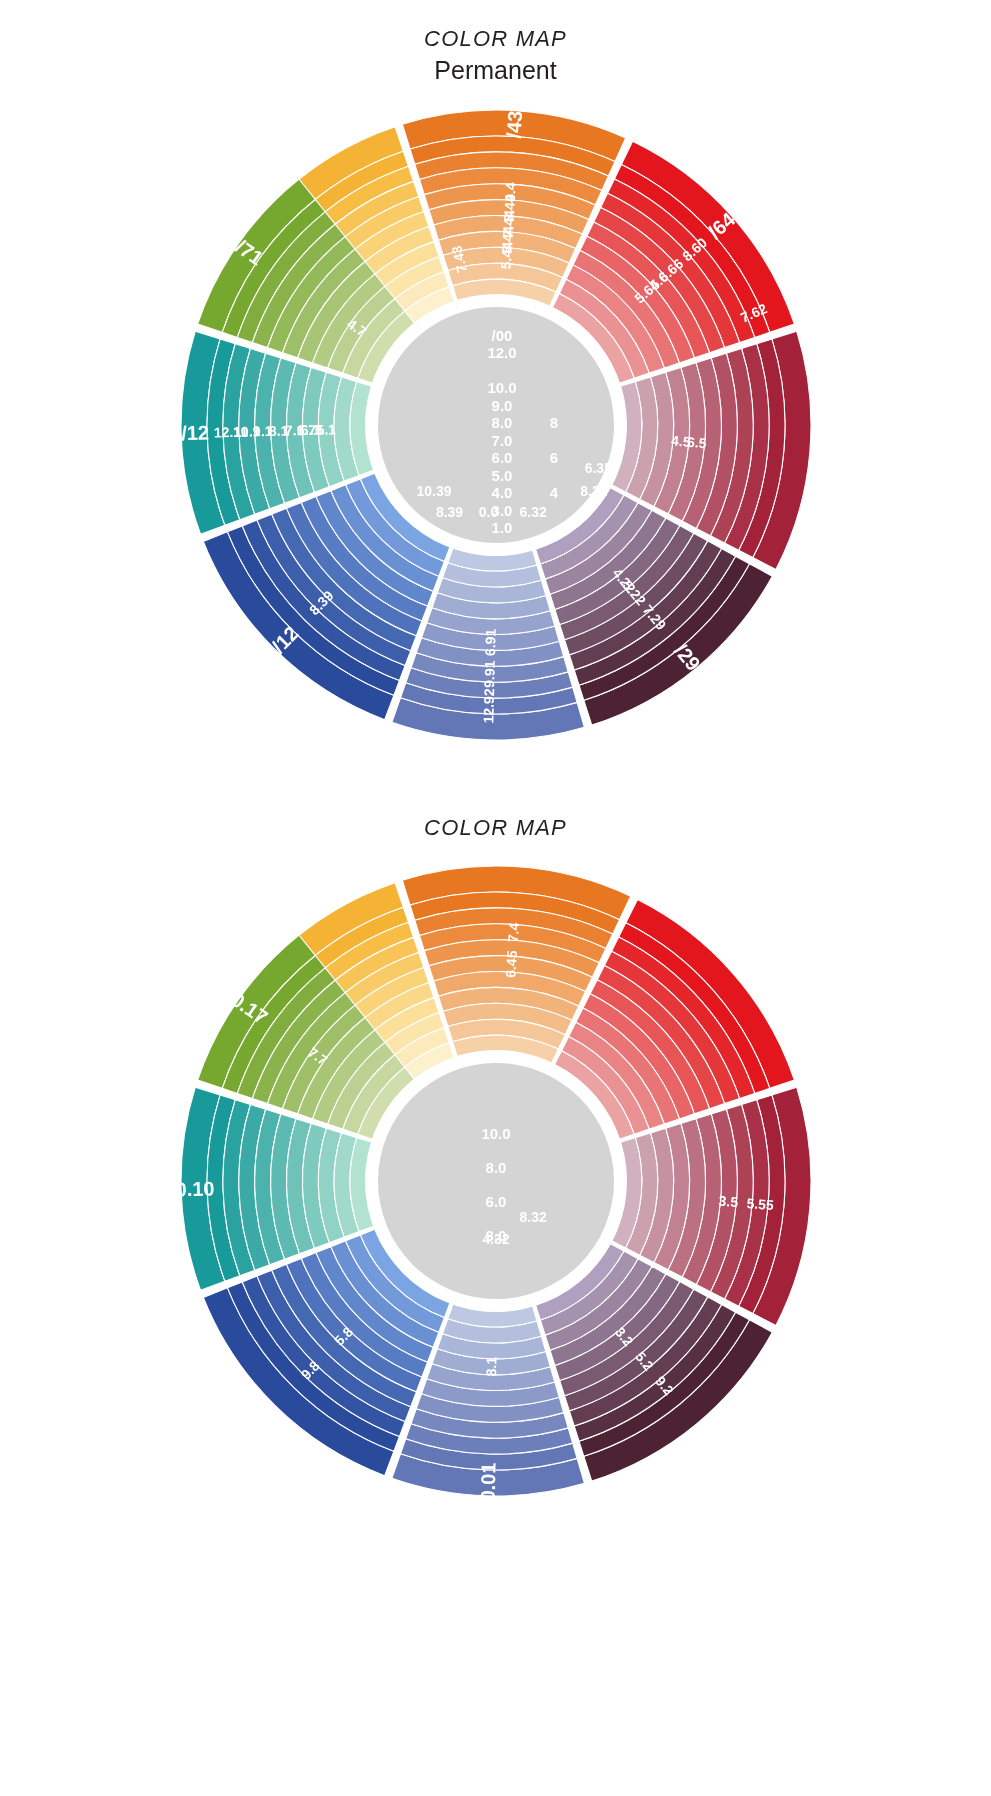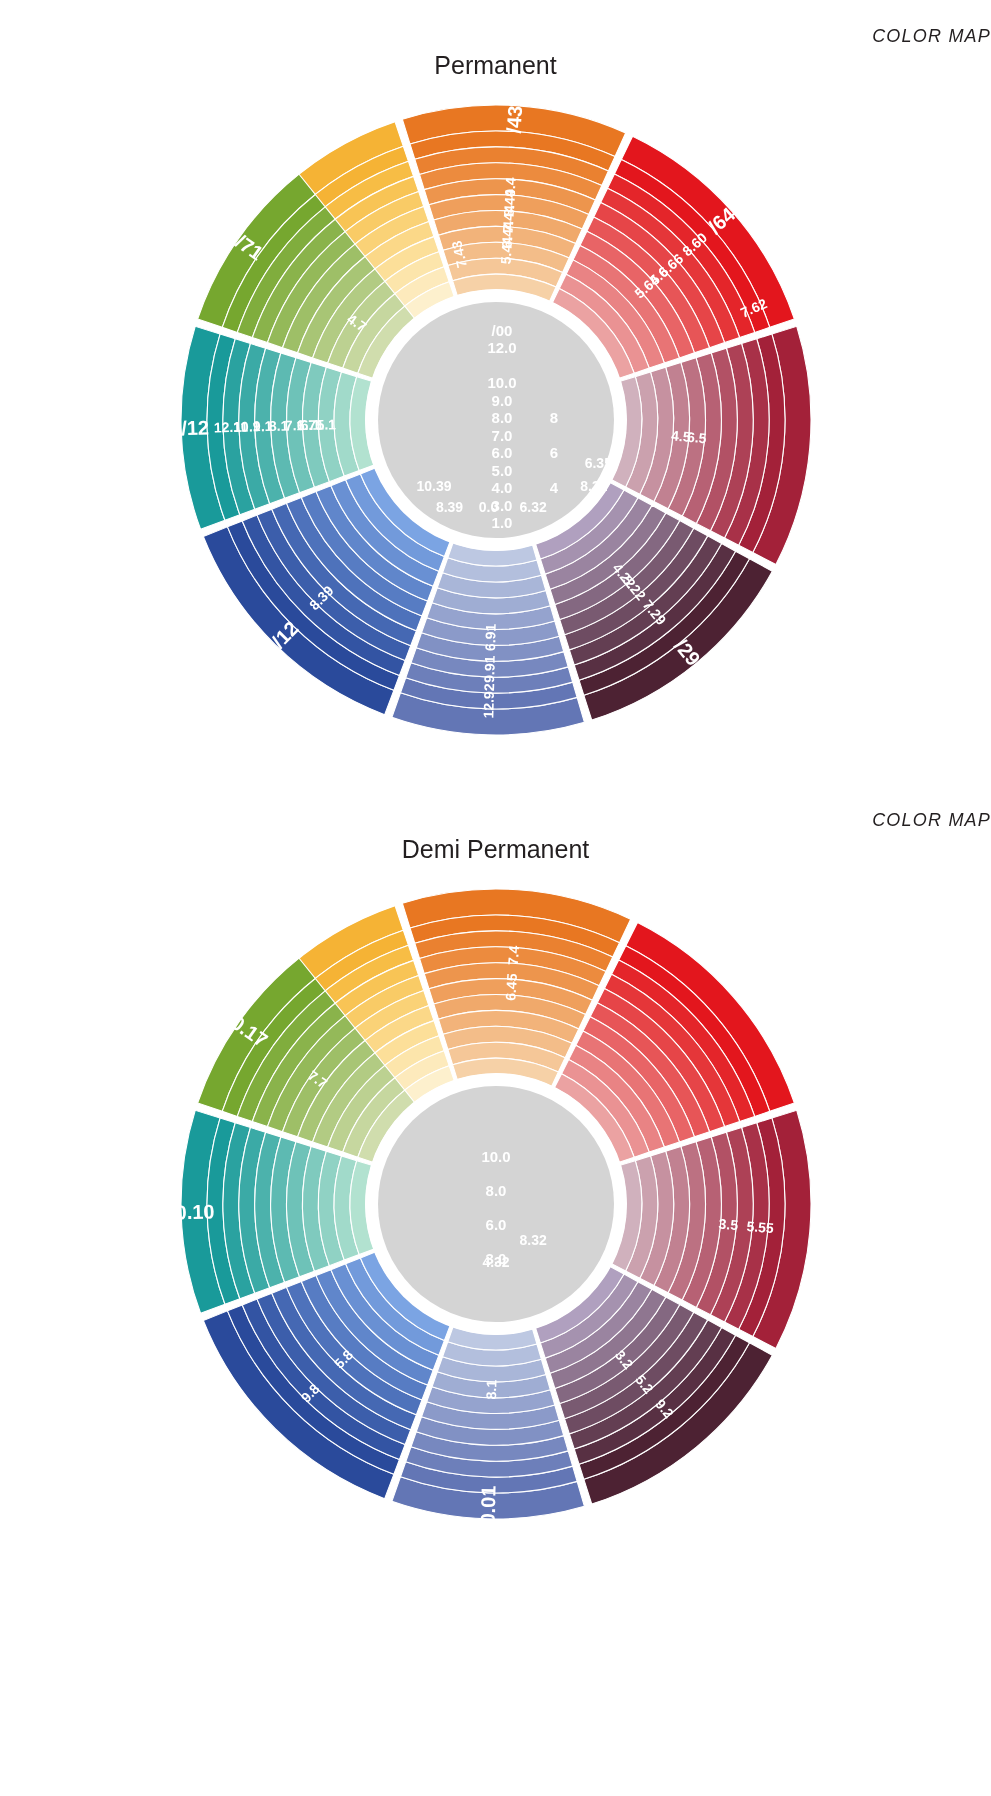--- a/index.html
+++ b/index.html
@@ -1,19 +1,19 @@
 <!DOCTYPE html>
 <html><head>
 <meta charset="utf-8">
 <style>
   html,body{margin:0;padding:0;background:#ffffff;}
   body{width:991px;height:1796px;font-family:"Liberation Sans",sans-serif;overflow:hidden;}
   .wheel-block{position:relative;width:991px;}
   .title-wrap{text-align:center;}
-  .title-main{font-size:18px;letter-spacing:1.2px;font-style:italic;color:#231f20;font-weight:400;text-align:right;}
+  .title-main{font-size:22px;letter-spacing:1.2px;font-style:italic;color:#231f20;font-weight:400;}
   .title-sub{font-size:25px;color:#231f20;font-weight:400;margin-top:4px;}
   svg{display:block;margin:0 auto;}
   .seg{stroke:#ffffff;stroke-width:1.1;}
   .hub{fill:#d4d4d4;}
   .hubring{fill:#ffffff;}
   .lbl{fill:#ffffff;font-family:"Liberation Sans",sans-serif;font-weight:700;}
   .hublbl{fill:#ffffff;font-family:"Liberation Sans",sans-serif;font-weight:700;font-size:15px;}
   .hublbl-sm{fill:#ffffff;font-family:"Liberation Sans",sans-serif;font-weight:700;font-size:14px;}
 </style>
 </head>
@@ -207,21 +207,20 @@
         <text x="303.5" y="427.4" class="hublbl-sm" text-anchor="middle" dominant-baseline="central">8.39</text>
         <text x="342.56" y="427.4" class="hublbl-sm" text-anchor="middle" dominant-baseline="central">0.0</text>
         <text x="387.2" y="427.4" class="hublbl-sm" text-anchor="middle" dominant-baseline="central">6.32</text>
       </svg>
     </div>
 </div>
 
 <div class="wheel-block" style="margin-top:40px;">
   <div class="title-wrap">
     <div class="title-main">COLOR MAP</div>
-    <div class="title-sub">Demi Permanent</div>
   </div>
   <div id="wheel1">
       <svg width="700" height="690" viewBox="0 0 700 690">
         <g>
           <path d="M55.335130288591756 228.65542420953403A315 315 0 0 1 249.00690796551197 41.62876251000091L257.34284572073955 66.25622973139764A289 289 0 0 0 79.65667509016833 237.84577014779472Z" fill="#f5b335" class="seg"></path>
           <path d="M79.65667509016833 237.84577014779472A289 289 0 0 1 257.34284572073955 66.25622973139764L262.4405922710518 81.31687314755948A273.1 273.1 0 0 0 94.5302351803632 243.4660201638849Z" fill="#f5b335" class="seg"></path>
           <path d="M94.5302351803632 243.4660201638849A273.1 273.1 0 0 1 262.4405922710518 81.31687314755948L267.53833882136405 96.3775165637214A257.2 257.2 0 0 0 109.40379527055813 249.08627017997512Z" fill="#f7bd45" class="seg"></path>
           <path d="M109.40379527055813 249.08627017997512A257.2 257.2 0 0 1 267.53833882136405 96.3775165637214L272.6360853716763 111.43815997988324A241.3 241.3 0 0 0 124.27735536075298 254.7065201960653Z" fill="#f8c455" class="seg"></path>
           <path d="M124.27735536075298 254.7065201960653A241.3 241.3 0 0 1 272.6360853716763 111.43815997988324L277.73383192198855 126.4988033960451A225.4 225.4 0 0 0 139.15091545094788 260.32677021215545Z" fill="#f9cb66" class="seg"></path>
           <path d="M139.15091545094788 260.32677021215545A225.4 225.4 0 0 1 277.73383192198855 126.4988033960451L282.8315784723008 141.55944681220697A209.5 209.5 0 0 0 154.02447554114278 265.94702022824566Z" fill="#fad277" class="seg"></path>

